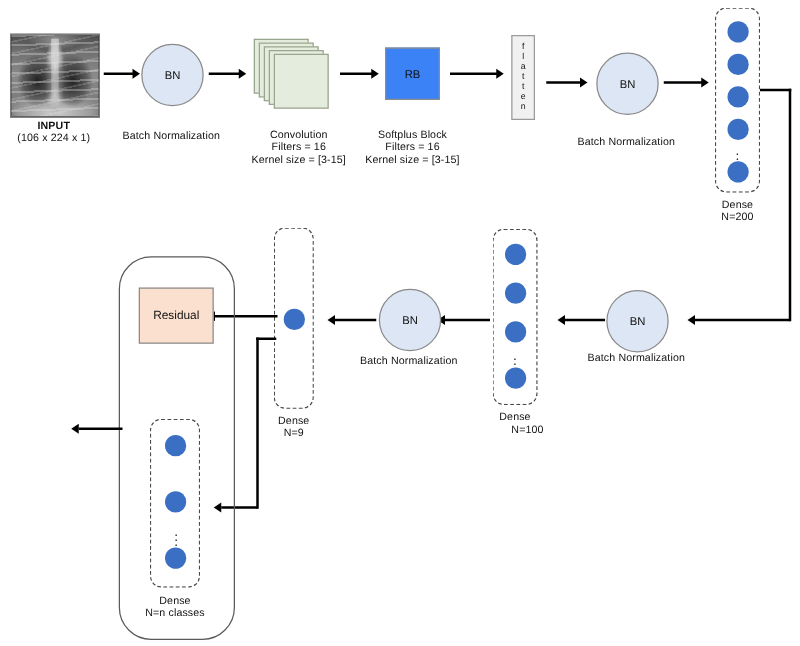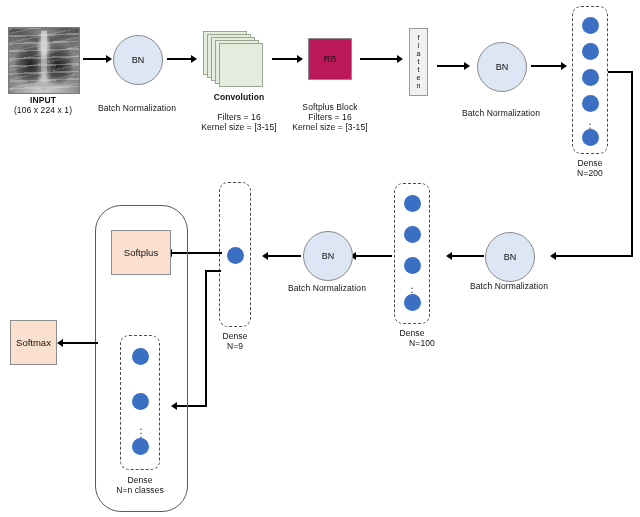--- a/index.html
+++ b/index.html
@@ -91,21 +91,21 @@
   
   .box {
     position: absolute;
     box-sizing: border-box;
     display: flex;
     align-items: center;
     justify-content: center;
     font-size: 9px;
     color: #111;
   }
-  .box.rb { background: #be185d; border: 1px solid #8c8c8c; }
+  .box.rb { background: #3b82f6; border: 1px solid #8c8c8c; }
   .box.softplus { background: #fbe0cf; border: 1px solid #8c8c8c; font-size: 9.5px; }
   .box.softmax { background: #fbe0cf; border: 1px solid #8c8c8c; font-size: 9.5px; }
   .box.flatten {
     background: #f1f1f1;
     border: 1px solid #9a9a9a;
     flex-direction: column;
     justify-content: center;
     font-size: 7px;
     line-height: 8px;
     letter-spacing: 0;
@@ -194,21 +194,21 @@
   <div class="ln h" style="left:167px; top:58px; width:25px;"></div>
   <div class="arrow right" style="left:191px; top:55px;"></div>
 
   <div class="conv-stack" style="left:203px; top:31px; width:62px; height:56px;">
     <div class="plane" style="left:0px;  top:0px;"></div>
     <div class="plane" style="left:4px;  top:3px;"></div>
     <div class="plane" style="left:8px;  top:6px;"></div>
     <div class="plane" style="left:12px; top:9px;"></div>
     <div class="plane" style="left:16px; top:12px;"></div>
   </div>
-  <div class="label" style="left:194px; top:92px; width:90px;font-weight:bold;">Convolution</div>
+  <div class="label" style="left:194px; top:102px; width:90px;">Convolution</div>
   <div class="label" style="left:194px; top:112px; width:90px;">Filters = 16</div>
   <div class="label" style="left:186px; top:122px; width:106px;">Kernel size = [3-15]</div>
 
   <div class="ln h" style="left:272px; top:58px; width:26px;"></div>
   <div class="arrow right" style="left:297px; top:55px;"></div>
 
   <div class="box rb" style="left:308px; top:38px; width:44px; height:42px;">
     <span>RB</span>
   </div>
   <div class="label" style="left:285px; top:102px; width:90px;">Softplus Block</div>
@@ -302,36 +302,33 @@
   <div class="arrow left" style="left:166px; top:249px;"></div>
 
   <div class="ln h" style="left:205px; top:270px; width:16px;"></div>
   <div class="ln v" style="left:205px; top:270px; height:137px;"></div>
   <div class="ln h" style="left:177px; top:405px; width:29px;"></div>
   <div class="arrow left" style="left:171px; top:402px;"></div>
 
   <div class="round-container" style="left:95px; top:205px; width:93px; height:307px;"></div>
 
   <div class="box softplus" style="left:111px; top:230px; width:60px; height:45px;">
-    <span>Softplus</span>
+    <span>Residual</span>
   </div>
 
   <div class="dense-group" style="left:120px; top:335px; width:40px; height:135px;">
     <div class="node" style="left:11px; top:12px;  width:17px; height:17px;"></div>
     <div class="node" style="left:11px; top:57px;  width:17px; height:17px;"></div>
     <div class="vdots" style="left:16px; top:88px;">
       <i>.</i>
         <i>.</i>
         <i>.</i>
     </div>
     <div class="node" style="left:11px; top:102px; width:17px; height:17px;"></div>
   </div>
   <div class="label" style="left:110px; top:475px; width:60px;">Dense</div>
   <div class="label" style="left:105px; top:485px; width:70px;">N=n classes</div>
 
   <div class="ln h" style="left:63px; top:342px; width:35px;"></div>
   <div class="arrow left" style="left:57px; top:339px;"></div>
 
-  <div class="box softmax" style="left:10px; top:320px; width:47px; height:45px;">
-    <span>Softmax</span>
-  </div>
 
 </div>
 
 </body></html>

